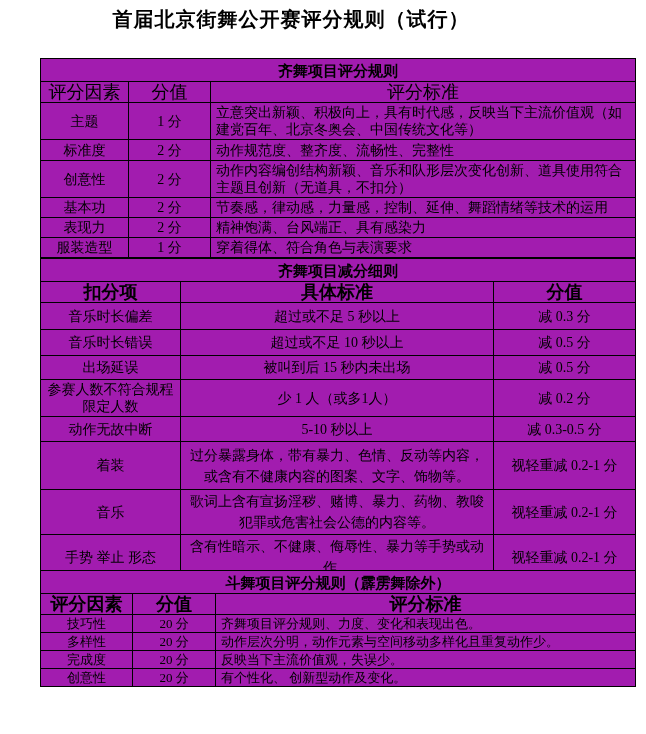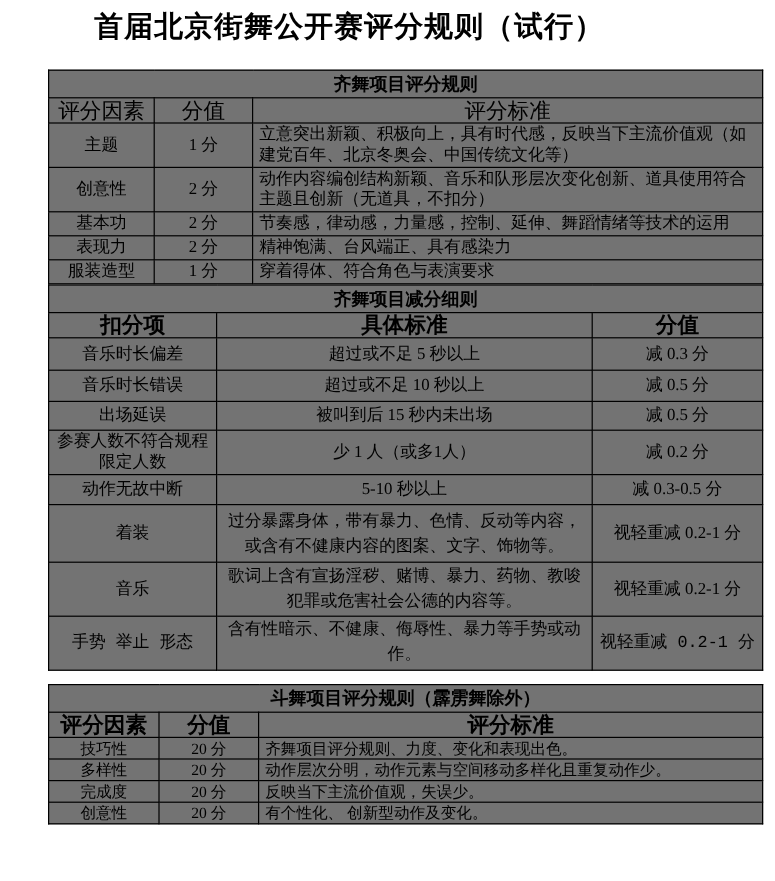--- a/index.html
+++ b/index.html
@@ -8,28 +8,28 @@
     background:#ffffff; color:#000000;
     font-family:"Liberation Serif", serif;
     position:relative; overflow:hidden;
   }
   .page { position:absolute; inset:0; }
 
   .doc-title {
     position:absolute; top:6px; left:0; width:582px;
     margin:0; text-align:center;
     font-family:"Liberation Sans", sans-serif;
-    font-size:24px; font-weight:bold; letter-spacing:1px;
+    font-size:20px; font-weight:bold; letter-spacing:1px;
   }
 
   .tbl-block { position:absolute; left:40px; width:595px; }
 
   table.doc-table {
     border-collapse:collapse; table-layout:fixed;
-    width:595px; background:#737373;
+    width:595px; background:#a21caf;
   }
   table.doc-table td {
     border:1px solid #000000;
     font-size:14px; line-height:17px;
     text-align:center; vertical-align:middle;
     padding:1px 3px;
     overflow:hidden;
   }
   tr.section-title-row td {
     font-family:"Liberation Sans", sans-serif;
@@ -73,20 +73,25 @@
           <td>评分因素</td>
           <td>分值</td>
           <td>评分标准</td>
         </tr>
       </tbody>
       <tbody class="rows">
           <tr style="height: 31px;">
             <td>主题</td>
             <td>1 分</td>
             <td>立意突出新颖、积极向上，具有时代感，反映当下主流价值观（如建党百年、北京冬奥会、中国传统文化等）</td>
+          </tr>
+          <tr style="height: 21px;">
+            <td>标准度</td>
+            <td>2 分</td>
+            <td>动作规范度、整齐度、流畅性、完整性</td>
           </tr>
           <tr style="height: 32px;">
             <td>创意性</td>
             <td>2 分</td>
             <td>动作内容编创结构新颖、音乐和队形层次变化创新、道具使用符合主题且创新（无道具，不扣分）</td>
           </tr>
           <tr style="height: 20px;">
             <td>基本功</td>
             <td>2 分</td>
             <td>节奏感，律动感，力量感，控制、延伸、舞蹈情绪等技术的运用</td>
@@ -150,21 +155,21 @@
             <tr style="height: 48px;">
               <td>着装</td>
               <td>过分暴露身体，带有暴力、色情、反动等内容，或含有不健康内容的图案、文字、饰物等。</td>
               <td>视轻重减 0.2-1 分</td>
             </tr>
             <tr style="height: 45px;">
               <td>音乐</td>
               <td>歌词上含有宣扬淫秽、赌博、暴力、药物、教唆犯罪或危害社会公德的内容等。</td>
               <td>视轻重减 0.2-1 分</td>
             </tr>
-            <tr style="height: 23px; font-family: Liberation Mono, monospace;">
+            <tr style="height: 23px;">
               <td>手势 举止 形态</td>
               <td>含有性暗示、不健康、侮辱性、暴力等手势或动作。</td>
               <td>视轻重减 0.2-1 分</td>
             </tr>
           </tbody>
     </table>
     </div>
   </div>
 
   <div class="tbl-block" style="top:570px">

